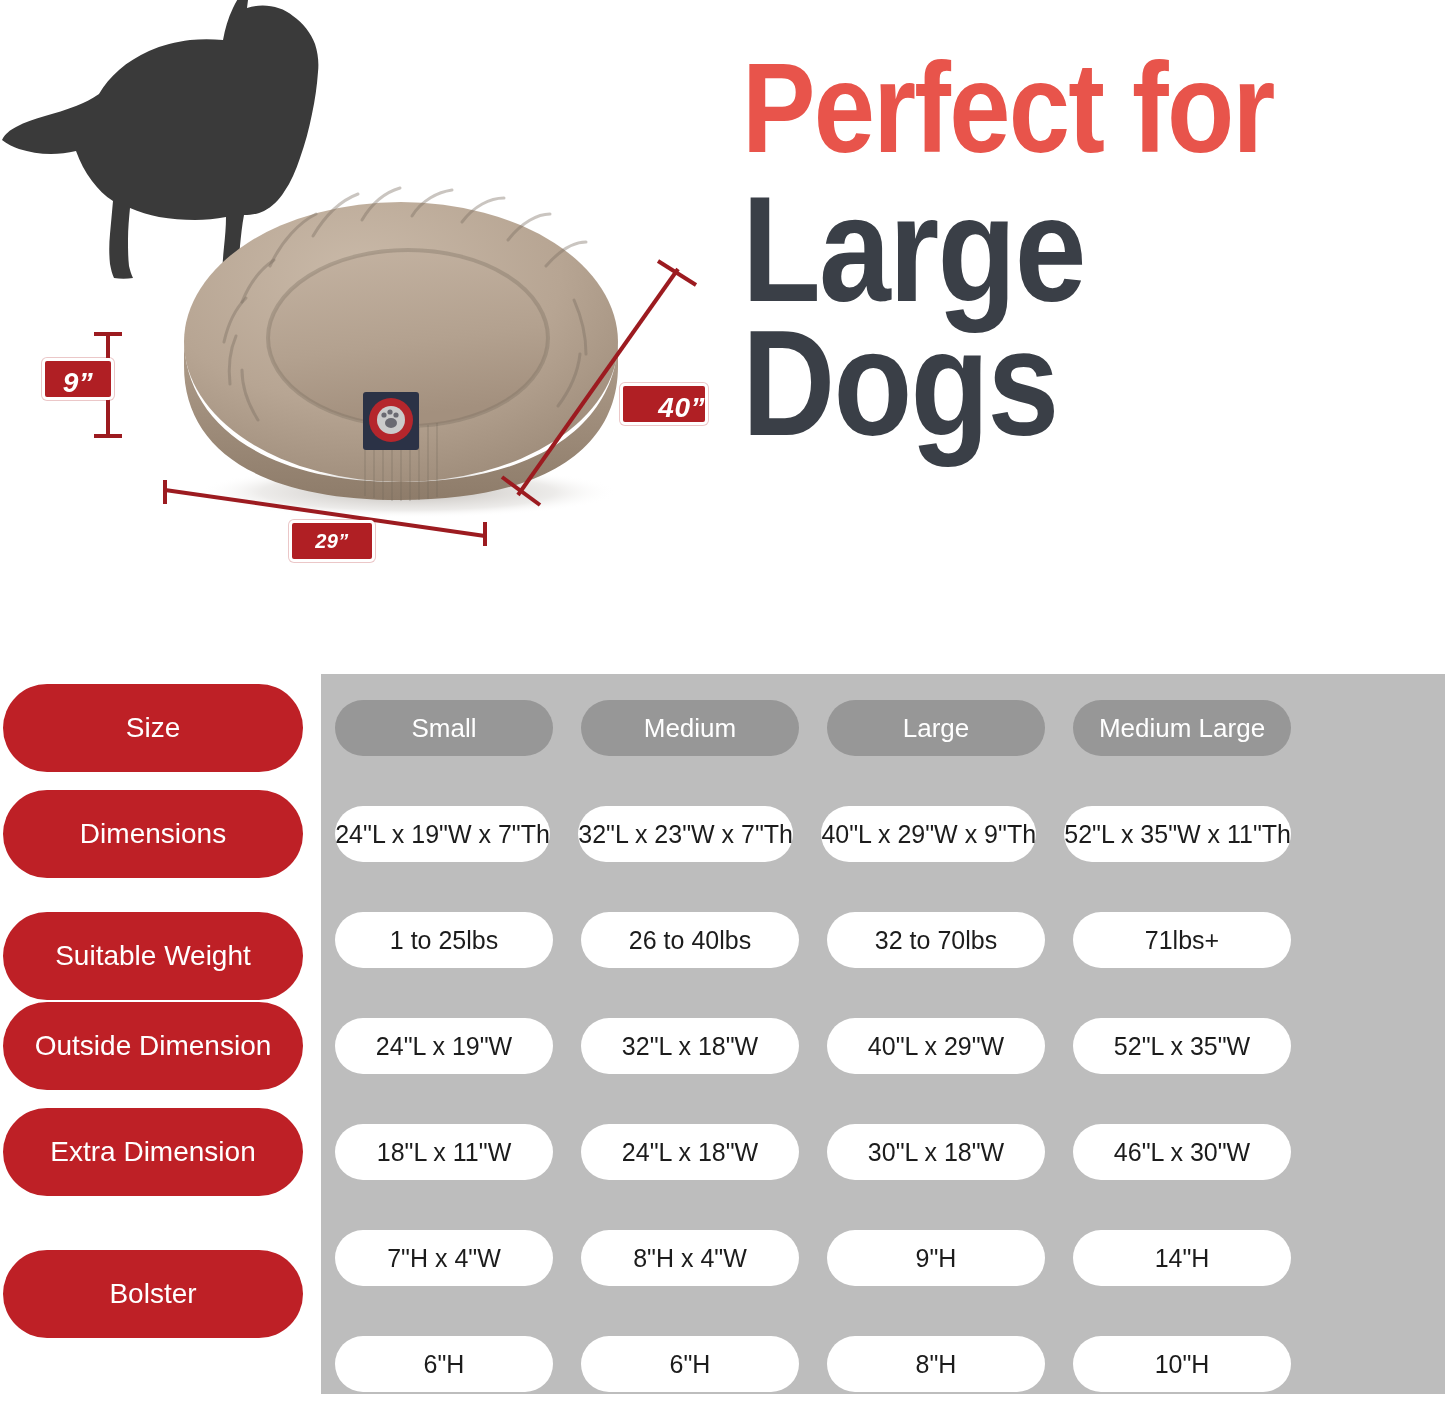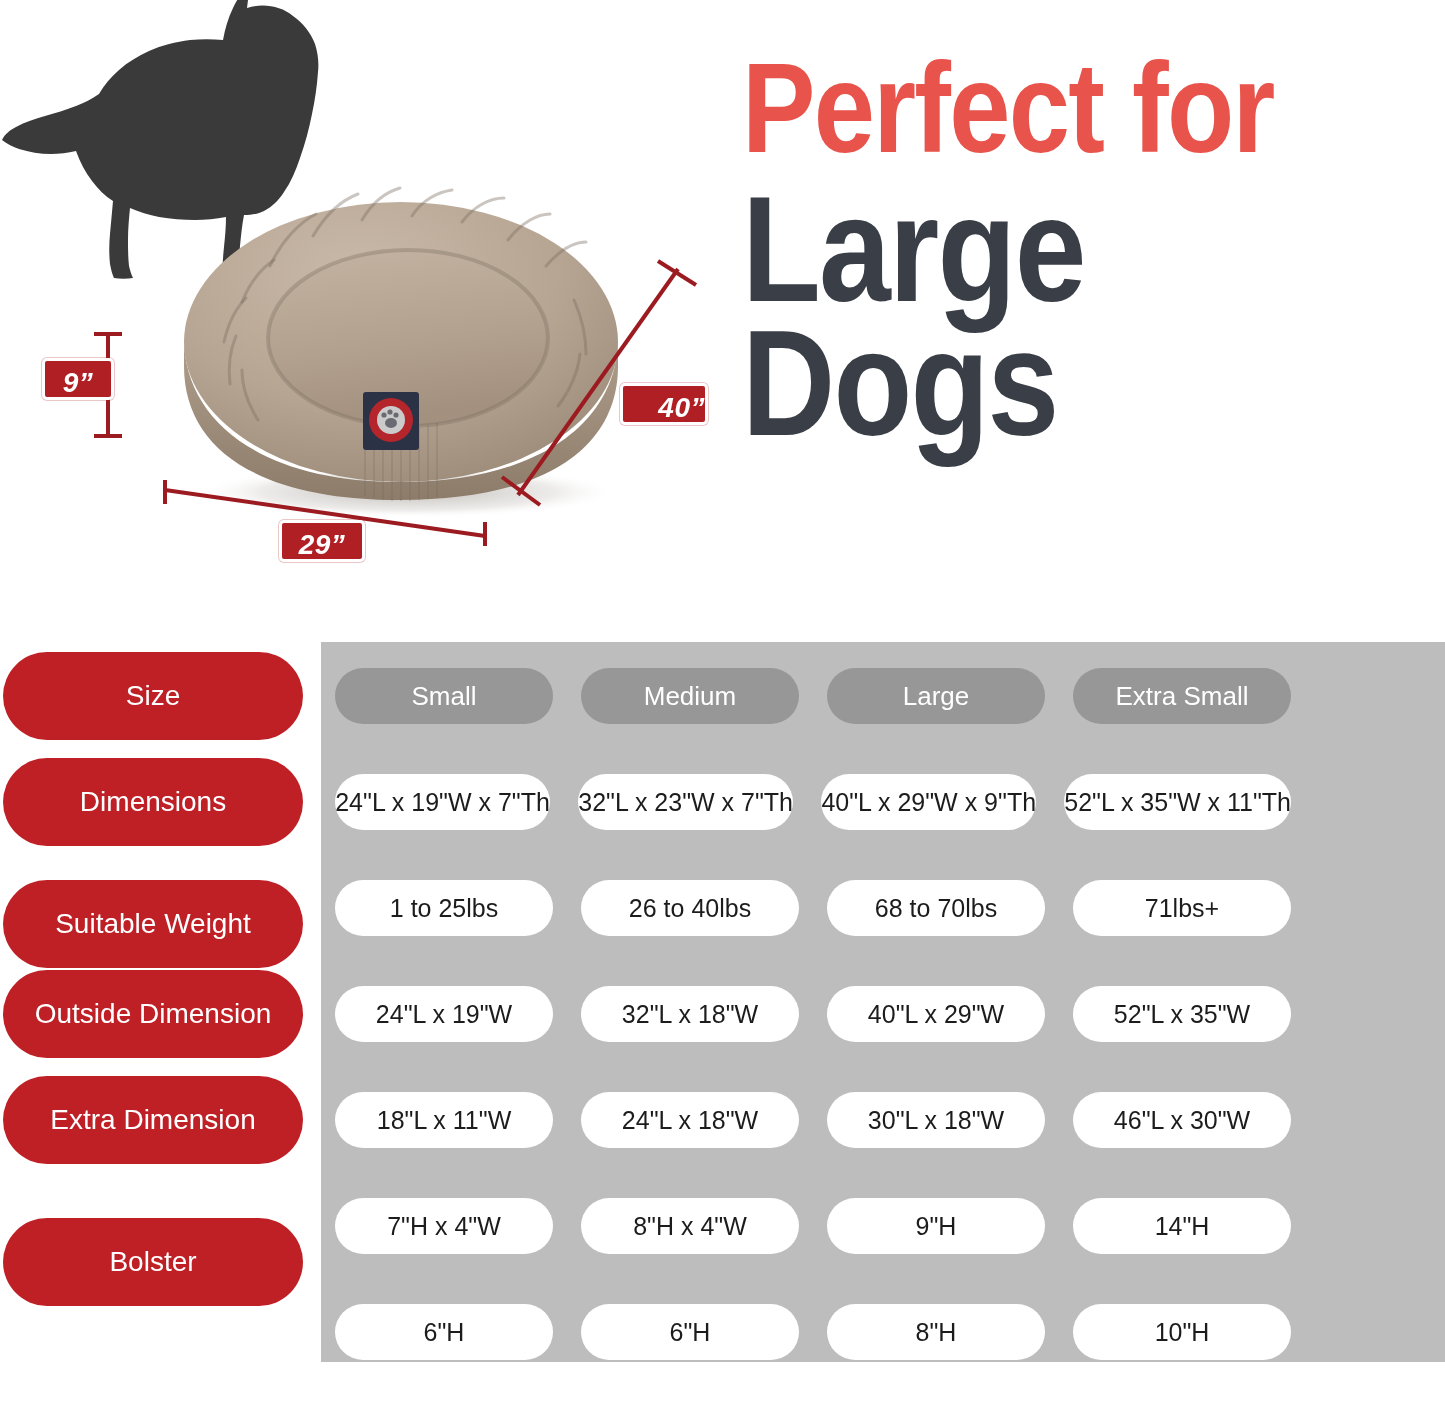--- a/index.html
+++ b/index.html
@@ -48,21 +48,21 @@
     border-radius: 5px;
     color: #ffffff;
     font-weight: bold;
     font-style: italic;
     text-align: center;
     line-height: 1;
     letter-spacing: 0.5px;
     box-shadow: 0 0 0 1px rgba(176,31,36,0.25);
   }
   #badge-height { left: 42px;  top: 358px; width: 72px;  height: 42px; font-size: 28px; padding-top: 8px; }
-  #badge-width  { left: 279px; top: 520px; width: 86px;  height: 42px; font-size: 28px; padding-top: 8px; }
+  #badge-width  { left: 289px; top: 520px; width: 86px;  height: 42px; font-size: 20px; padding-top: 8px; }
   #badge-length { left: 620px; top: 383px; width: 88px;  height: 42px; font-size: 28px; padding-top: 8px; text-align: right; }
 
   
   #headline {
     position: absolute;
     left: 742px; top: 52px;
     width: 700px;
   }
   .head-line {
     font-family: "Liberation Sans Narrow", "Liberation Sans", sans-serif;
@@ -73,21 +73,21 @@
     transform-origin: left center;
     white-space: nowrap;
   }
   #head-perfect { font-size: 128px; color: #E8544B; }
   #head-large   { font-size: 150px; color: #3A3F47; margin-top: 18px; }
   #head-dogs    { font-size: 150px; color: #3A3F47; margin-top: 2px; }
 
   
   #spec-table {
     position: absolute;
-    left: 0; top: 628px;
+    left: 0; top: 660px;
     width: 1445px; height: 748px;
   }
   #table-panel {
     position: absolute;
     left: 321px; top: 14px;
     width: 1124px; height: 720px;
     background: #BDBDBD;
   }
 
   #table-grid {
@@ -280,21 +280,21 @@
           <div class="cell">
             <div class="pill header">Small</div>
           </div>
           <div class="cell">
             <div class="pill header">Medium</div>
           </div>
           <div class="cell">
             <div class="pill header">Large</div>
           </div>
           <div class="cell">
-            <div class="pill header">Extra Small</div>
+            <div class="pill header">Medium Large</div>
           </div>
         </div>
         <div class="label-pill" style="top: 130px;">Dimensions</div>
         <div class="cells" style="top: 146px;">
           <div class="cell">
             <div class="pill value">24"L x 19"W x 7"Th</div>
           </div>
           <div class="cell">
             <div class="pill value">32"L x 23"W x 7"Th</div>
           </div>
@@ -307,21 +307,21 @@
         </div>
         <div class="label-pill" style="top: 236px; margin-top: 16px;">Suitable Weight</div>
         <div class="cells" style="top: 252px; align-items: center;">
           <div class="cell">
             <div class="pill value">1 to 25lbs</div>
           </div>
           <div class="cell">
             <div class="pill value">26 to 40lbs</div>
           </div>
           <div class="cell">
-            <div class="pill value">68 to 70lbs</div>
+            <div class="pill value">32 to 70lbs</div>
           </div>
           <div class="cell">
             <div class="pill value">71lbs+</div>
           </div>
         </div>
         <div class="label-pill" style="top: 342px;">Outside Dimension</div>
         <div class="cells" style="top: 358px;">
           <div class="cell">
             <div class="pill value">24"L x 19"W</div>
           </div>

